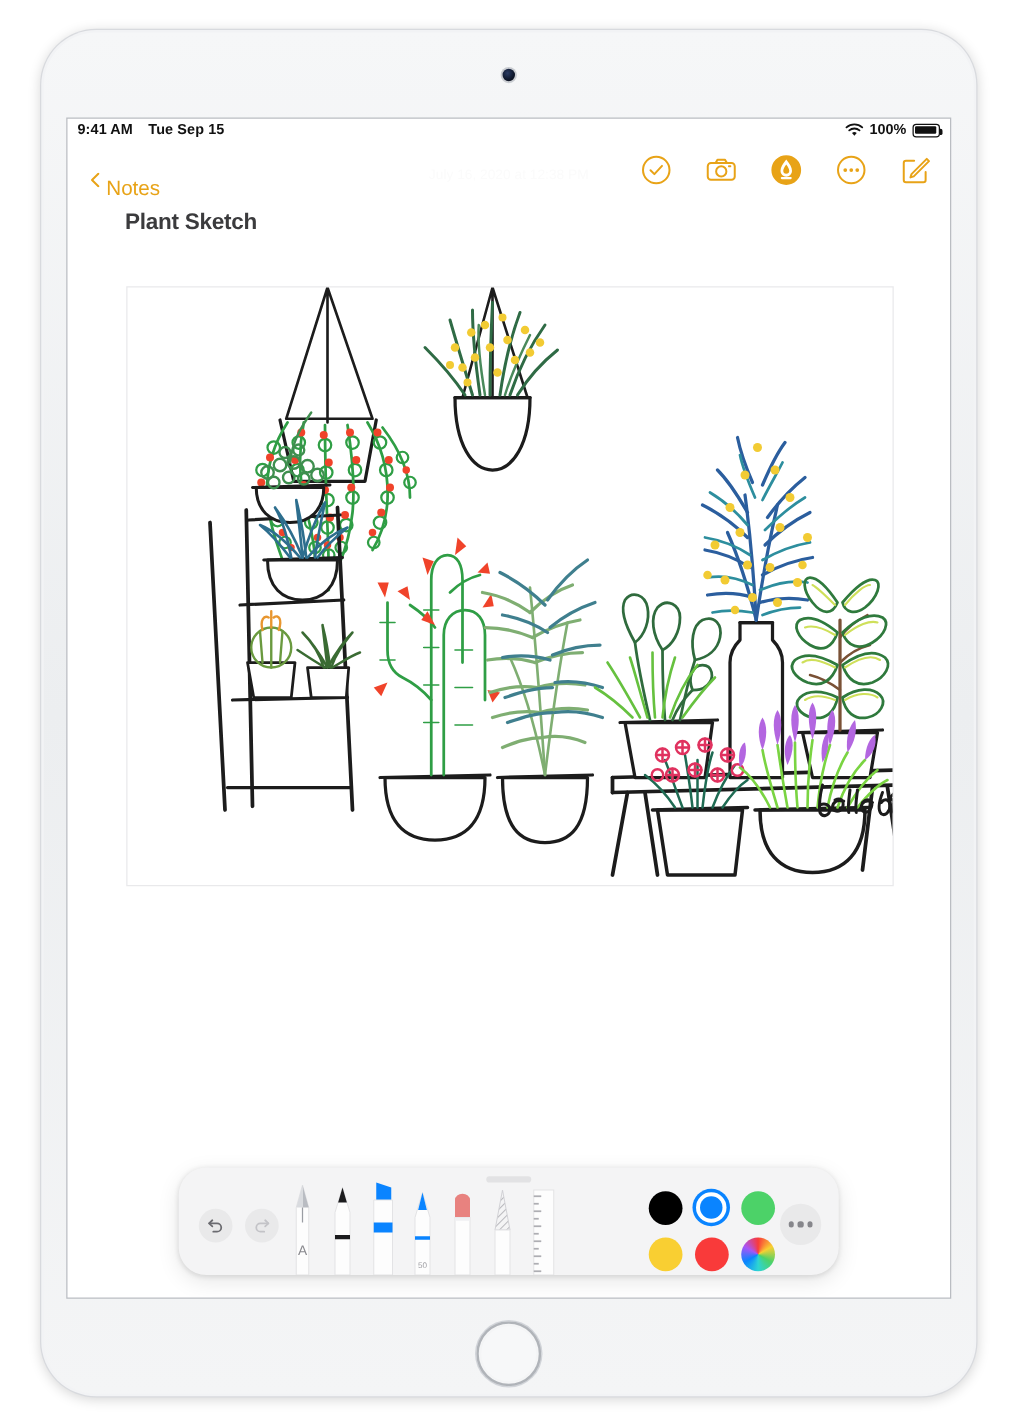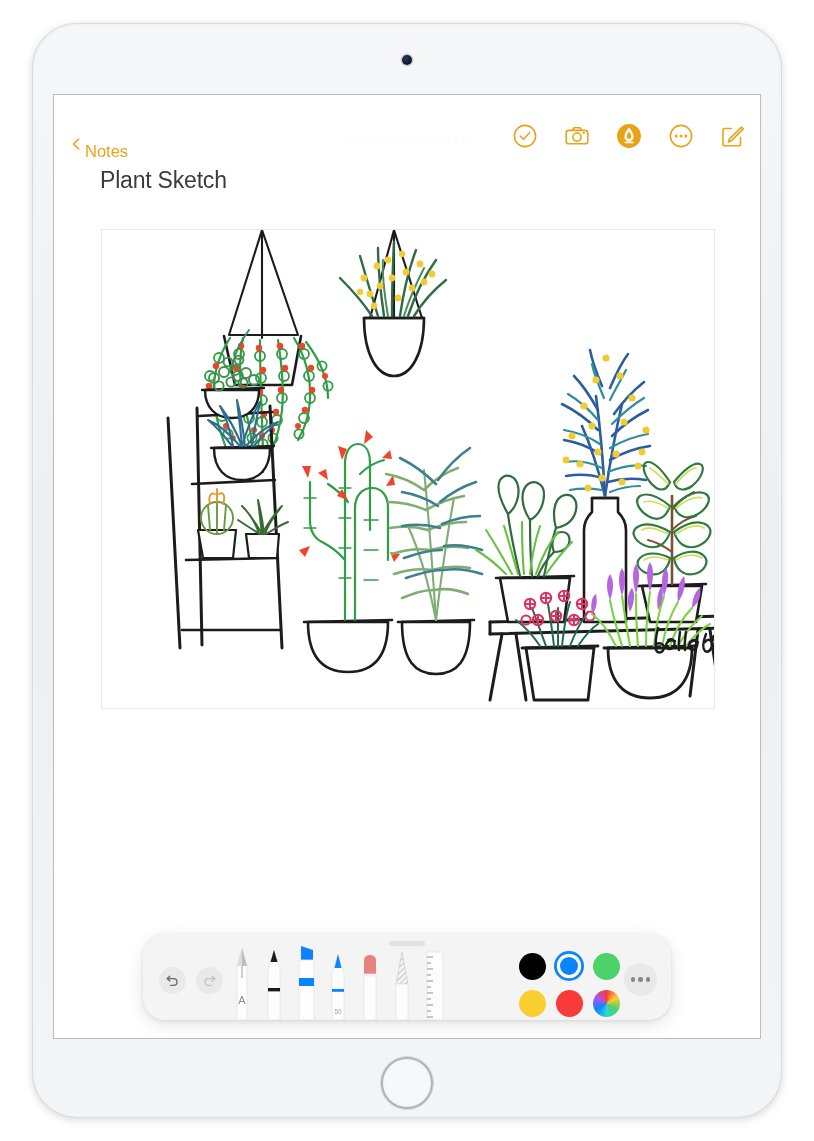--- a/index.html
+++ b/index.html
@@ -35,21 +35,21 @@
   
   #navbar{position:absolute;left:0;top:22px;width:706px;height:46px;}
   #back-btn{position:absolute;left:16px;top:9px;display:flex;align-items:center;gap:3px;cursor:pointer;}
   #back-chev{width:12px;height:12px;}
   #back-label{font-size:16.5px;color:#e8a317;margin-top:16px;}
   #note-date{position:absolute;left:0;top:17px;width:706px;text-align:center;font-size:11px;color:#fbfbfb;}
   #nav-tools{position:absolute;right:14px;top:6px;display:flex;align-items:center;gap:26px;}
   .navicon{width:26px;height:26px;cursor:pointer;display:block;}
 
   
-  #note-title{position:absolute;left:46px;top:72px;font-size:23px;font-weight:normal;color:#3b3b3d;letter-spacing:-.2px;}
+  #note-title{position:absolute;left:46px;top:72px;font-size:18px;font-weight:bold;color:#3b3b3d;letter-spacing:-.2px;}
 
   
   #sketch-canvas{position:absolute;left:47px;top:134px;width:614px;height:480px;background:#fff;border:1px solid #e9e9eb;box-sizing:border-box;}
   #sketch-svg{display:block;width:612px;height:478px;}
 
   
   #markup-toolbar{position:absolute;left:89px;top:839px;width:528px;height:86px;border-radius:22px;
         background:#f4f4f5;box-shadow:0 1px 4px rgba(0,0,0,.10),0 5px 18px rgba(0,0,0,.10);}
   #grab-handle{position:absolute;left:50%;top:7px;transform:translateX(-50%);width:36px;height:5px;border-radius:3px;background:#e2e2e4;}
   .circ-btn{width:27px;height:27px;border-radius:50%;background:#e9e9ea;display:flex;align-items:center;justify-content:center;cursor:pointer;}
@@ -67,20 +67,37 @@
 </head>
 <body>
 
 <div id="device">
   <div id="bezel"></div>
   <div id="bezel-inner"></div>
   <div id="camera"></div>
 
   <div id="screen">
 
+    <div id="statusbar">
+      <div id="sb-left">
+        <span id="sb-time">9:41 AM</span>
+        <span>Tue Sep 15</span>
+      </div>
+      <div id="sb-right">
+        <svg width="15" height="12" viewBox="0 0 15 12">
+          <path d="M7.5 10.6 L5.6 8.4 a3 3 0 0 1 3.8 0 Z" fill="#111"></path>
+          <path d="M3.4 6.3 a6.2 6.2 0 0 1 8.2 0" stroke="#111" stroke-width="1.5" fill="none" stroke-linecap="round"></path>
+          <path d="M1.2 3.9 a9.6 9.6 0 0 1 12.6 0" stroke="#111" stroke-width="1.5" fill="none" stroke-linecap="round"></path>
+        </svg>
+        <span id="sb-batt-pct">100%</span>
+        <span class="batt">
+            <i></i>
+          </span>
+      </div>
+    </div>
 
     <div id="navbar">
       <div id="back-btn">
         <svg id="back-chev" viewBox="0 0 12 18">
           <path d="M10 1.5 L2.4 9 L10 16.5" stroke="#e8a317" stroke-width="2.4" fill="none" stroke-linecap="round" stroke-linejoin="round"></path>
         </svg>
         <span id="back-label">Notes</span>
       </div>
 
       <div id="note-date">July 16, 2020 at 12:38 PM</div>

